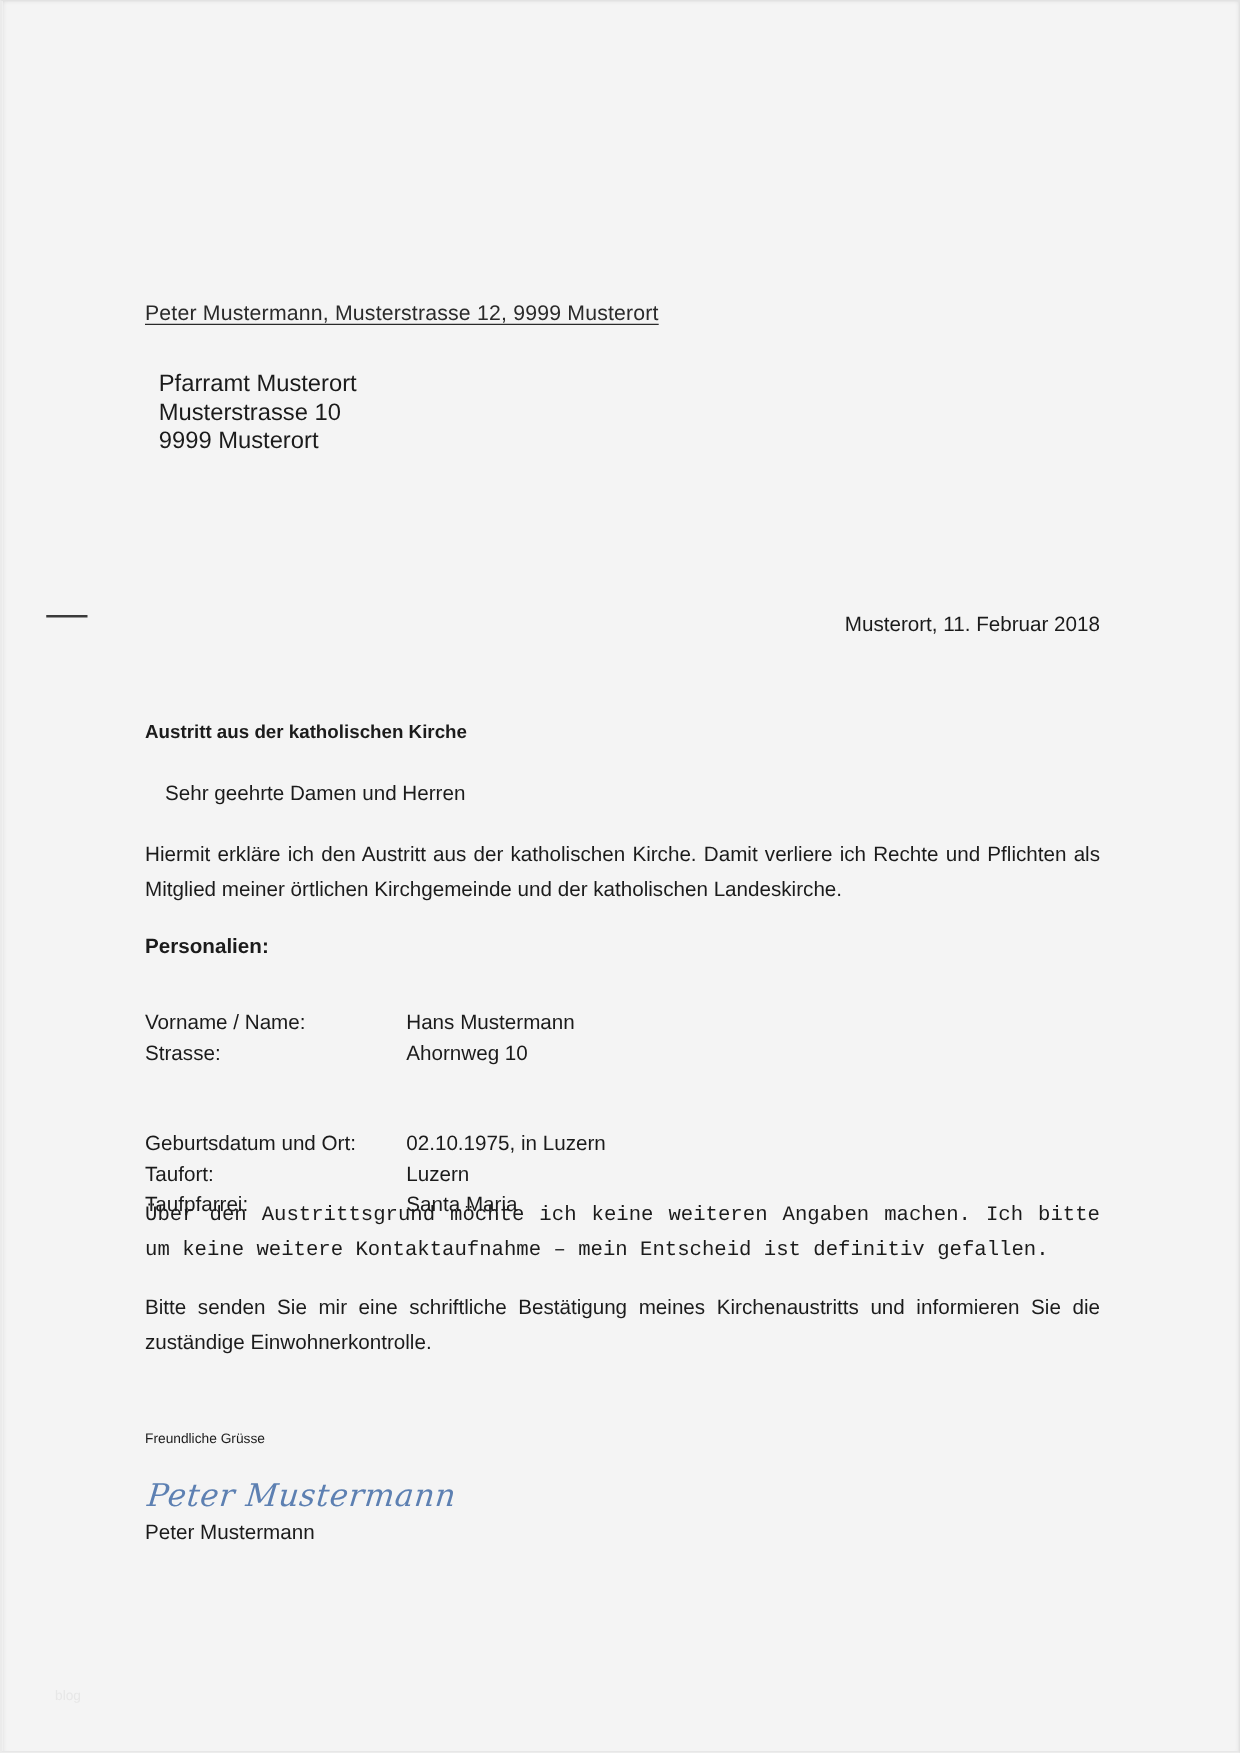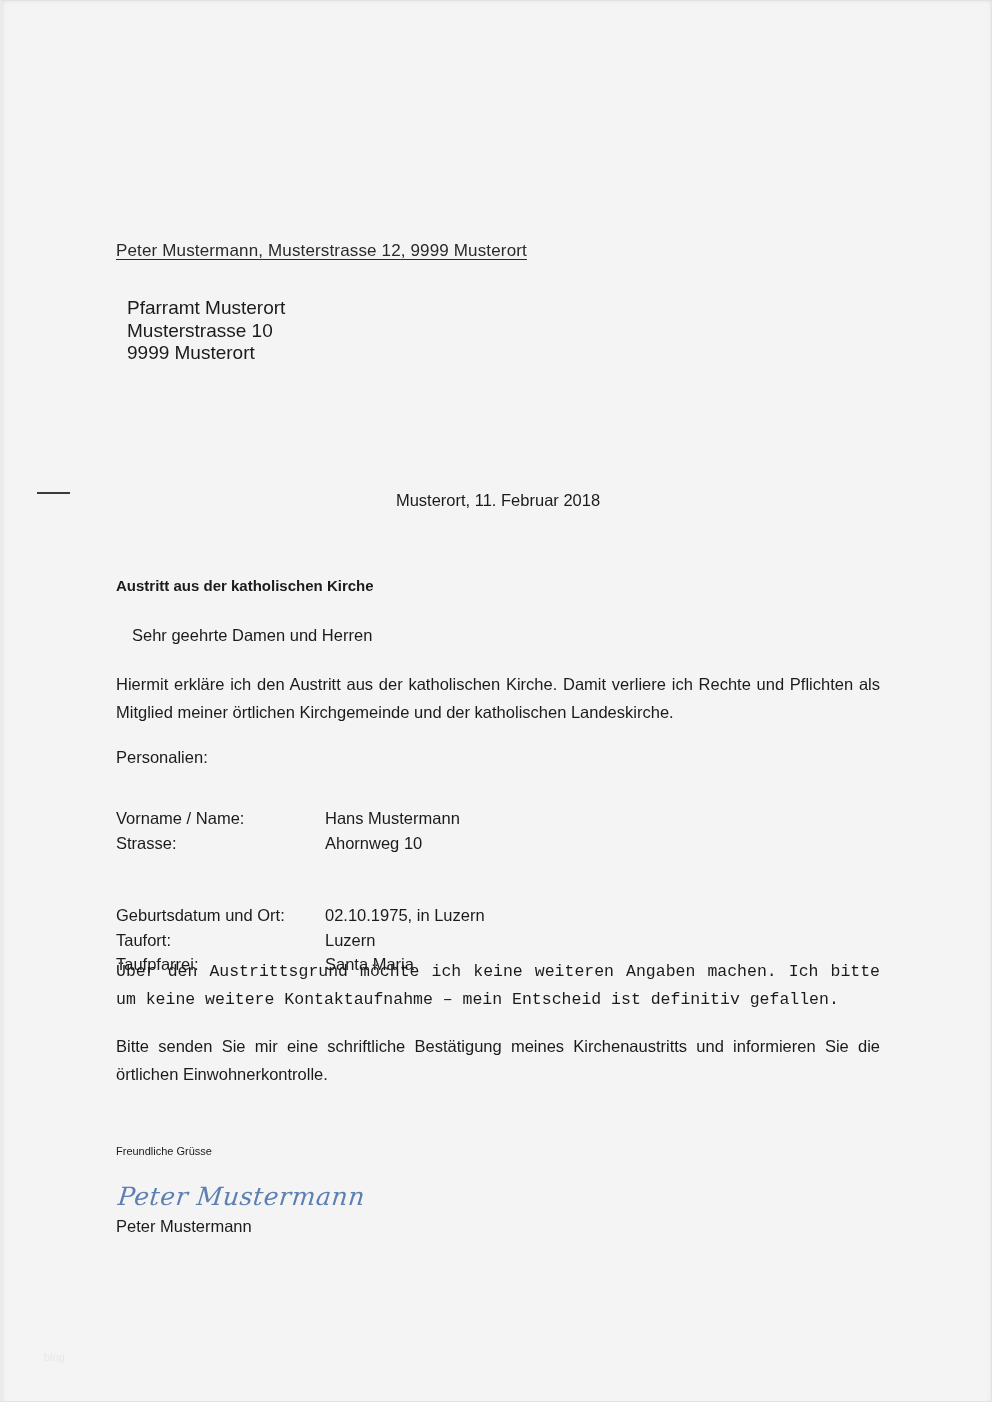--- a/index.html
+++ b/index.html
@@ -71,21 +71,21 @@
     white-space: nowrap;
     margin-left: 11px;
   }
 
   
   .date-line {
     position: absolute;
     top: 488px;
     left: 0;
     width: 764px;
-    text-align: center;
+    text-align: right;
     font-size: 16.5px;
     line-height: 22px;
     white-space: nowrap;
   }
 
   
   .subject {
     position: absolute;
     top: 574px;
     left: 0;
@@ -118,21 +118,21 @@
   #par-declaration { top: 669px; }
   #par-reason      { top: 957px; font-family: Liberation Mono, monospace; }
   #par-request     { top: 1031px; }
 
   
   .personalien-heading {
     position: absolute;
     top: 745px;
     left: 0;
     font-size: 16.5px;
-    font-weight: normal;
+    font-weight: bold;
     line-height: 22px;
     white-space: nowrap;
   }
   .data-table {
     position: absolute;
     left: 0;
     font-size: 16.5px;
     line-height: 24.5px;
     border-collapse: collapse;
     margin-top: 36px;
@@ -239,21 +239,21 @@
         </tr>
         <tr>
           <td class="data-label">Taufpfarrei:</td>
           <td class="data-value">Santa Maria</td>
         </tr>
       </tbody>
     </table>
 
     <div class="body-par" id="par-reason">Über den Austrittsgrund möchte ich keine weiteren Angaben machen. Ich bitte um keine weitere Kontaktaufnahme – mein Entscheid ist definitiv gefallen.</div>
 
-    <div class="body-par" id="par-request">Bitte senden Sie mir eine schriftliche Bestätigung meines Kirchenaustritts und informieren Sie die örtlichen Einwohnerkontrolle.</div>
+    <div class="body-par" id="par-request">Bitte senden Sie mir eine schriftliche Bestätigung meines Kirchenaustritts und informieren Sie die zuständige Einwohnerkontrolle.</div>
 
     <div class="closing">Freundliche Grüsse</div>
 
     <div class="signature-script">Peter Mustermann</div>
 
     <div class="signature-name">Peter Mustermann</div>
 
   </div>
 
   <div id="watermark">blog</div>

